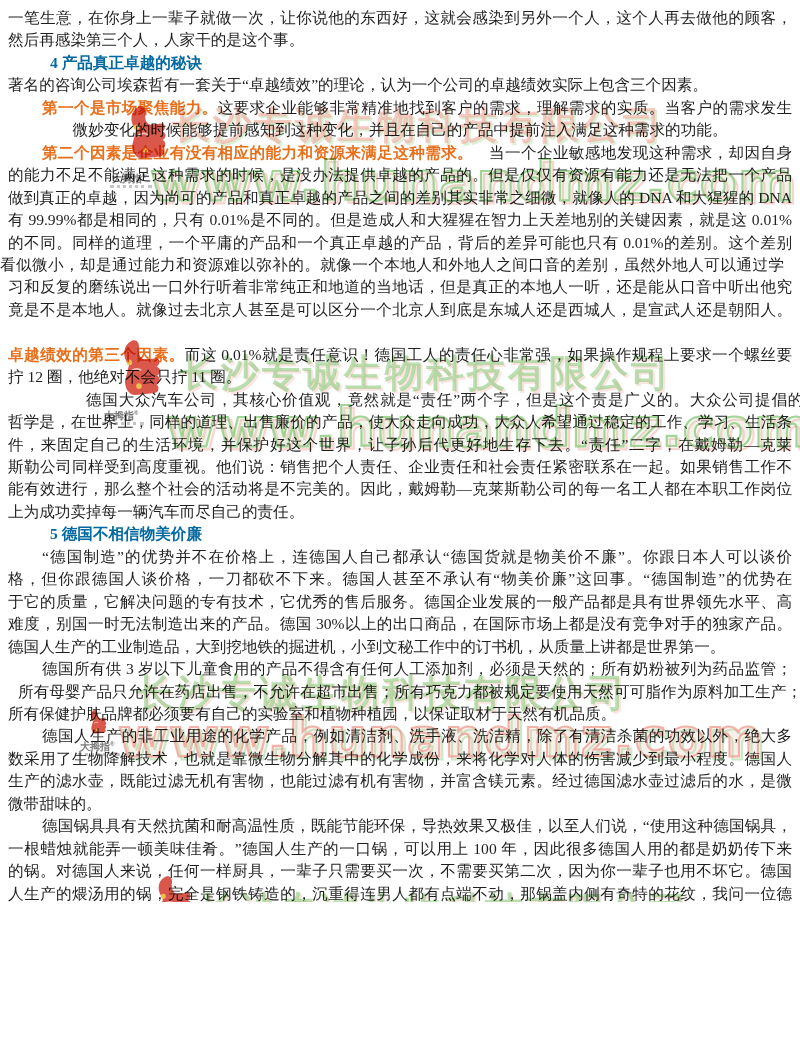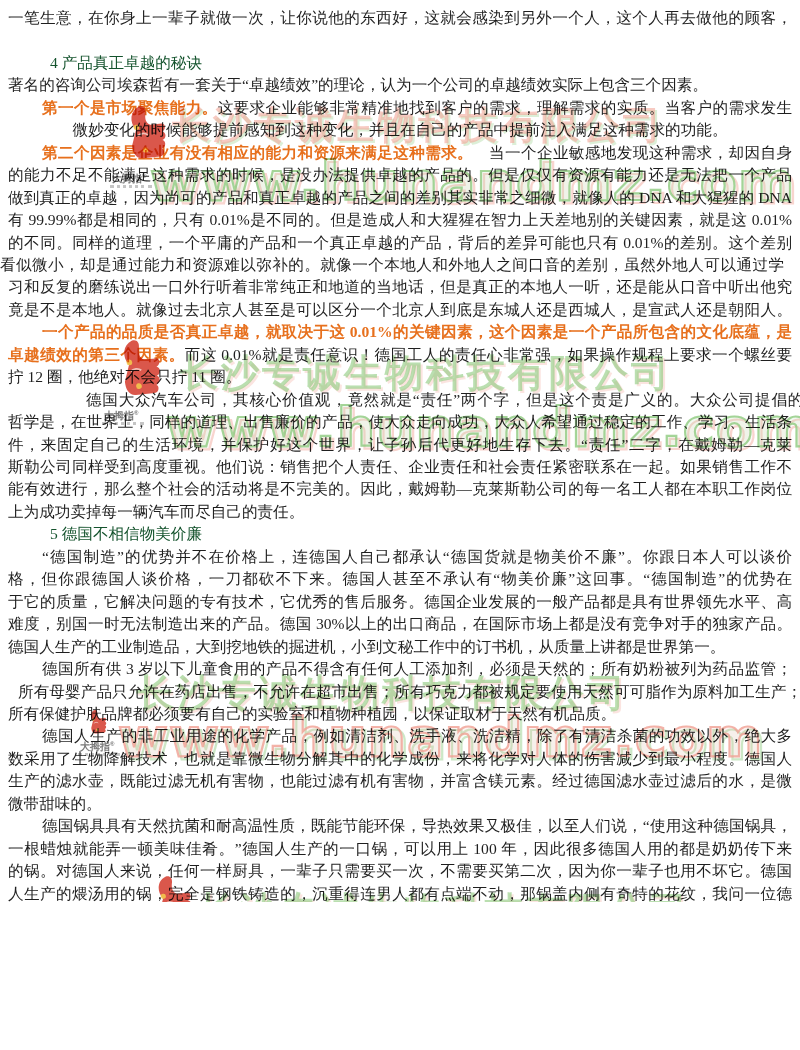--- a/index.html
+++ b/index.html
@@ -4,21 +4,21 @@
 <style>
   html,body{margin:0;padding:0;background:#ffffff;}
   #page{position:relative;width:800px;height:902px;background:#ffffff;overflow:hidden;
         font-family:"Liberation Serif","DejaVu Serif",serif;}
   
   #text-layer{position:absolute;inset:0;}
   .line{position:absolute;font-size:15.6px;line-height:22.4px;color:#1f1f1f;
         font-family:"Liberation Serif","DejaVu Serif",serif;white-space:nowrap;}
   .line.just{white-space:normal;text-align:justify;text-align-last:justify;}
   .line span.hl{color:#e7701d;font-weight:bold;}
-  .line span.b{font-weight:normal;color:#14532d;}
+  .line span.b{font-weight:bold;color:#0369a1;}
   
   #wm-layer{position:absolute;inset:0;pointer-events:none;mix-blend-mode:multiply;}
   .wm-co{position:absolute;font-family:"Liberation Sans","DejaVu Sans",sans-serif;
          font-weight:bold;font-size:38px;letter-spacing:3px;white-space:nowrap;}
   .wm-co.front-green{color:rgba(143,203,128,0.62);}
   .wm-co.front-pink{color:rgba(242,169,156,0.62);}
   .wm-co.back{opacity:.5;}
   .wm-url{position:absolute;font-family:"DejaVu Sans","Liberation Sans",sans-serif;
           font-weight:bold;font-size:54px;letter-spacing:1px;white-space:nowrap;
           color:transparent;}
@@ -30,33 +30,33 @@
               font-weight:bold;color:rgba(96,96,96,0.85);white-space:nowrap;}
   .wm-caption sup{font-size:6px;}
   .wm-subbar{position:absolute;width:42px;height:3px;border-top:3px dotted rgba(150,150,150,0.55);}
 </style>
 </head>
 <body>
 
 <div id="page">
   <div id="text-layer">
       <div class="line just" style="top: 7px; left: 8px; width: 784px;"><span>一笔生意，在你身上一辈子就做一次，让你说他的东西好，这就会感染到另外一个人，这个人再去做他的顾客，</span></div>
+      <div class="line" style="top: 29.45px; left: 8px; width: 784px;"><span>然后再感染第三个人，人家干的是这个事。</span></div>
       <div class="line" style="top: 51.9px; left: 50px; width: 742px;"><span class="b">4 产品真正卓越的秘诀</span></div>
       <div class="line" style="top: 74.35px; left: 8px; width: 784px;"><span>著名的咨询公司埃森哲有一套关于“卓越绩效”的理论，认为一个公司的卓越绩效实际上包含三个因素。</span></div>
       <div class="line just" style="top: 96.8px; left: 42px; width: 750px;"><span class="hl">第一个是市场聚焦能力。</span><span>这要求企业能够非常精准地找到客户的需求，理解需求的实质。当客户的需求发生</span></div>
       <div class="line" style="top: 119.25px; left: 8px; width: 784px; text-align: center;"><span>微妙变化的时候能够提前感知到这种变化，并且在自己的产品中提前注入满足这种需求的功能。</span></div>
       <div class="line just" style="top: 141.7px; left: 42px; width: 750px;"><span class="hl">第二个因素是企业有没有相应的能力和资源来满足这种需求。</span><span>　当一个企业敏感地发现这种需求，却因自身</span></div>
       <div class="line just" style="top: 164.15px; left: 8px; width: 784px;"><span>的能力不足不能满足这种需求的时候，是没办法提供卓越的产品的。但是仅仅有资源有能力还是无法把一个产品</span></div>
       <div class="line just" style="top: 186.6px; left: 8px; width: 784px;"><span>做到真正的卓越，因为尚可的产品和真正卓越的产品之间的差别其实非常之细微，就像人的 DNA 和大猩猩的 DNA</span></div>
       <div class="line just" style="top: 209.05px; left: 8px; width: 784px;"><span>有 99.99%都是相同的，只有 0.01%是不同的。但是造成人和大猩猩在智力上天差地别的关键因素，就是这 0.01%</span></div>
       <div class="line just" style="top: 231.5px; left: 8px; width: 784px;"><span>的不同。同样的道理，一个平庸的产品和一个真正卓越的产品，背后的差异可能也只有 0.01%的差别。这个差别</span></div>
       <div class="line just" style="top: 253.95px; left: 0; width: 784px;"><span>看似微小，却是通过能力和资源难以弥补的。就像一个本地人和外地人之间口音的差别，虽然外地人可以通过学</span></div>
       <div class="line just" style="top: 276.4px; left: 8px; width: 784px;"><span>习和反复的磨练说出一口外行听着非常纯正和地道的当地话，但是真正的本地人一听，还是能从口音中听出他究</span></div>
       <div class="line just" style="top: 298.85px; left: 8px; width: 784px;"><span>竟是不是本地人。就像过去北京人甚至是可以区分一个北京人到底是东城人还是西城人，是宣武人还是朝阳人。</span></div>
-      <div class="line just" style="top: 321.3px; left: 42px; width: 750px;"><span class="hl">一个产品的品质是否真正卓越，就取决于这 0.01%的关键因素，这个因素是一个产品所包含的文化底蕴，是</span></div>
       <div class="line just" style="top: 343.75px; left: 8px; width: 784px;"><span class="hl">卓越绩效的第三个因素。</span><span>而这 0.01%就是责任意识！德国工人的责任心非常强，如果操作规程上要求一个螺丝要</span></div>
       <div class="line" style="top: 366.2px; left: 8px; width: 784px;"><span>拧 12 圈，他绝对不会只拧 11 圈。</span></div>
       <div class="line just" style="top: 388.65px; left: 42px; width: 750px; margin-left: 44px;"><span>德国大众汽车公司，其核心价值观，竟然就是“责任”两个字，但是这个责是广义的。大众公司提倡的企业</span></div>
       <div class="line just" style="top: 411.1px; left: 8px; width: 784px;"><span>哲学是，在世界上，同样的道理、出售廉价的产品，使大众走向成功，大众人希望通过稳定的工作、学习、生活条</span></div>
       <div class="line just" style="top: 433.55px; left: 8px; width: 784px;"><span>件，来固定自己的生活环境，并保护好这个世界，让子孙后代更好地生存下去。“责任”二字，在戴姆勒—克莱</span></div>
       <div class="line just" style="top: 456px; left: 8px; width: 784px;"><span>斯勒公司同样受到高度重视。他们说：销售把个人责任、企业责任和社会责任紧密联系在一起。如果销售工作不</span></div>
       <div class="line just" style="top: 478.45px; left: 8px; width: 784px;"><span>能有效进行，那么整个社会的活动将是不完美的。因此，戴姆勒—克莱斯勒公司的每一名工人都在本职工作岗位</span></div>
       <div class="line" style="top: 500.9px; left: 8px; width: 784px;"><span>上为成功卖掉每一辆汽车而尽自己的责任。</span></div>
       <div class="line" style="top: 523.35px; left: 50px; width: 742px;"><span class="b">5 德国不相信物美价廉</span></div>
       <div class="line just" style="top: 545.8px; left: 42px; width: 750px;"><span>“德国制造”的优势并不在价格上，连德国人自己都承认“德国货就是物美价不廉”。你跟日本人可以谈价</span></div>

